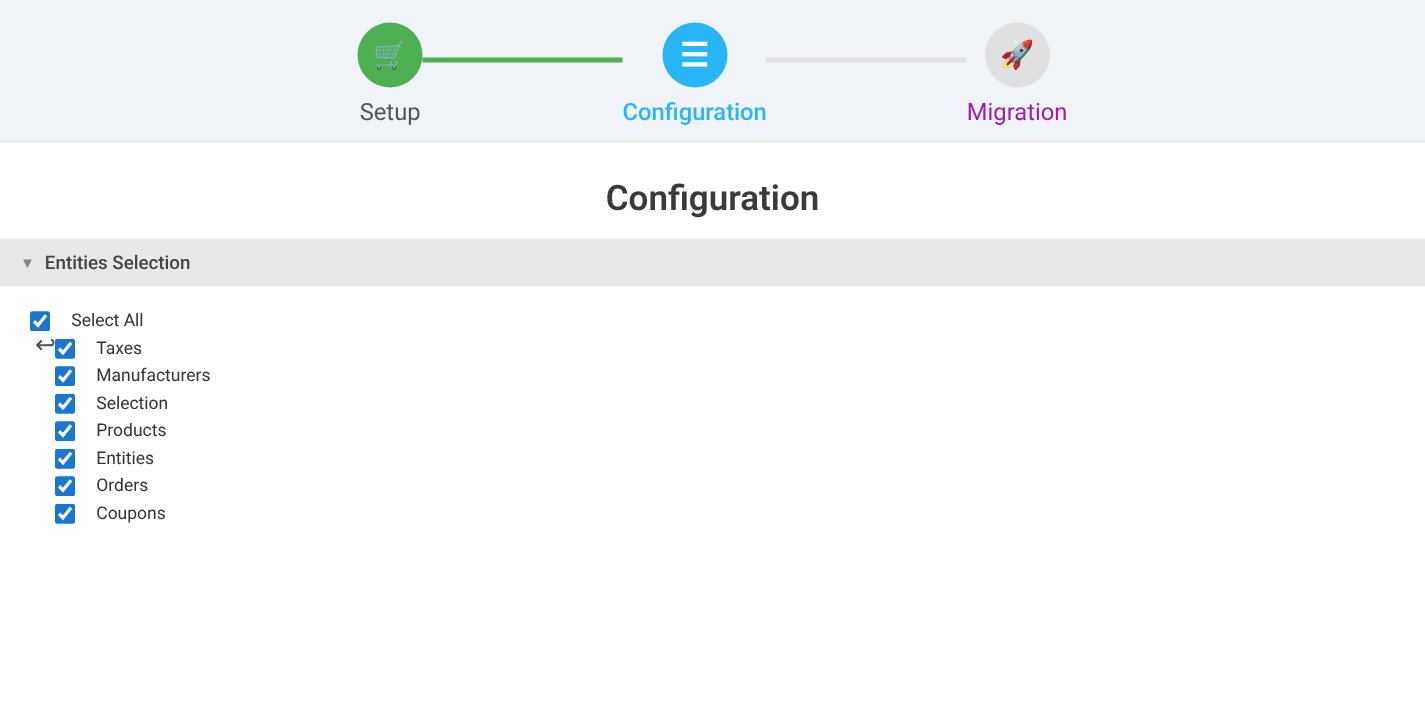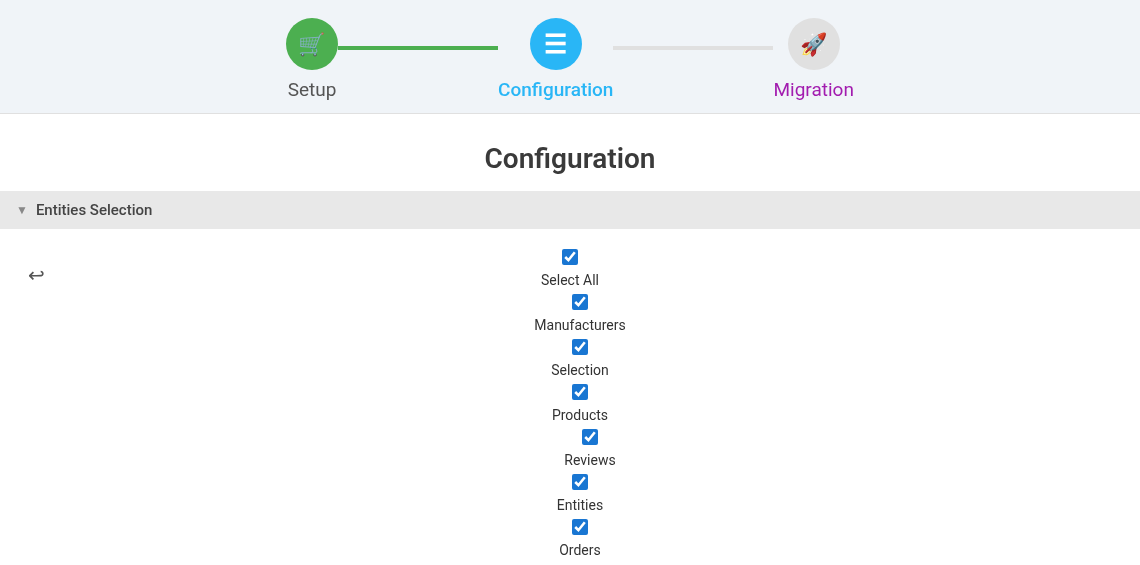--- a/index.html
+++ b/index.html
@@ -150,24 +150,23 @@
 
     .entity-list {
       display: flex;
       flex-direction: column;
       gap: 6px;
     }
 
     .checkbox-row {
       display: flex;
       align-items: center;
-      gap: 7px;
+      gap: 17px;
       font-size: 14px;
       color: #333;
-      flex-direction: column;
     }
 
     .checkbox-row.indent-1 {
       margin-left: 20px;
     }
 
     .checkbox-row.indent-2 {
       margin-left: 40px;
     }
 
@@ -226,50 +225,54 @@
 
     <div class="section-body">
 
       <div class="entity-list">
 
         <div class="checkbox-row indent-0">
           <input type="checkbox" id="select-all" checked="" style="">
           <label for="select-all">Select All</label>
         </div>
 
+        <div class="checkbox-row indent-1">
+          <input type="checkbox" id="taxes" checked="" style="">
+          <label for="taxes">Taxes</label>
+        </div>
 
         <div class="checkbox-row indent-1">
           <input type="checkbox" id="manufacturers" checked="" style="">
           <label for="manufacturers">Manufacturers</label>
         </div>
 
         <div class="checkbox-row indent-1">
           <input type="checkbox" id="categories" checked="" style="">
           <label for="categories">Selection</label>
         </div>
 
         <div class="checkbox-row indent-1">
           <input type="checkbox" id="products" checked="" style="">
           <label for="products">Products</label>
         </div>
 
-        <div class="checkbox-row indent-2">
-          <input type="checkbox" id="reviews" checked="" style="">
-          <label for="reviews">Reviews</label>
-        </div>
 
         <div class="checkbox-row indent-1">
           <input type="checkbox" id="customers" checked="" style="">
           <label for="customers">Entities</label>
         </div>
 
         <div class="checkbox-row indent-1">
           <input type="checkbox" id="orders" checked="" style="">
           <label for="orders">Orders</label>
         </div>
 
+        <div class="checkbox-row indent-1">
+          <input type="checkbox" id="coupons" checked="" style="">
+          <label for="coupons">Coupons</label>
+        </div>
 
 
       </div>
     </div>
   </div>
 
 </div>
 
 </body></html>

